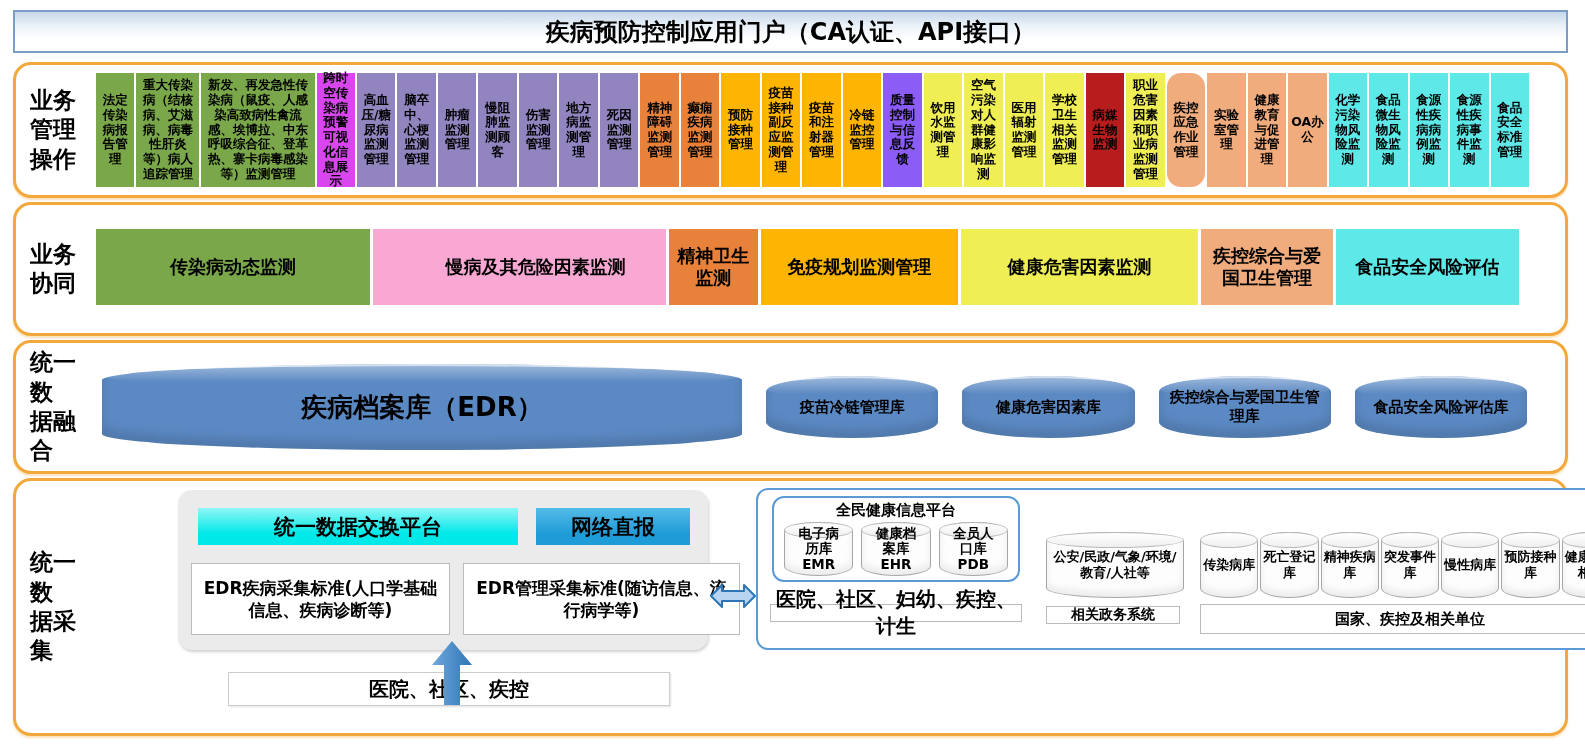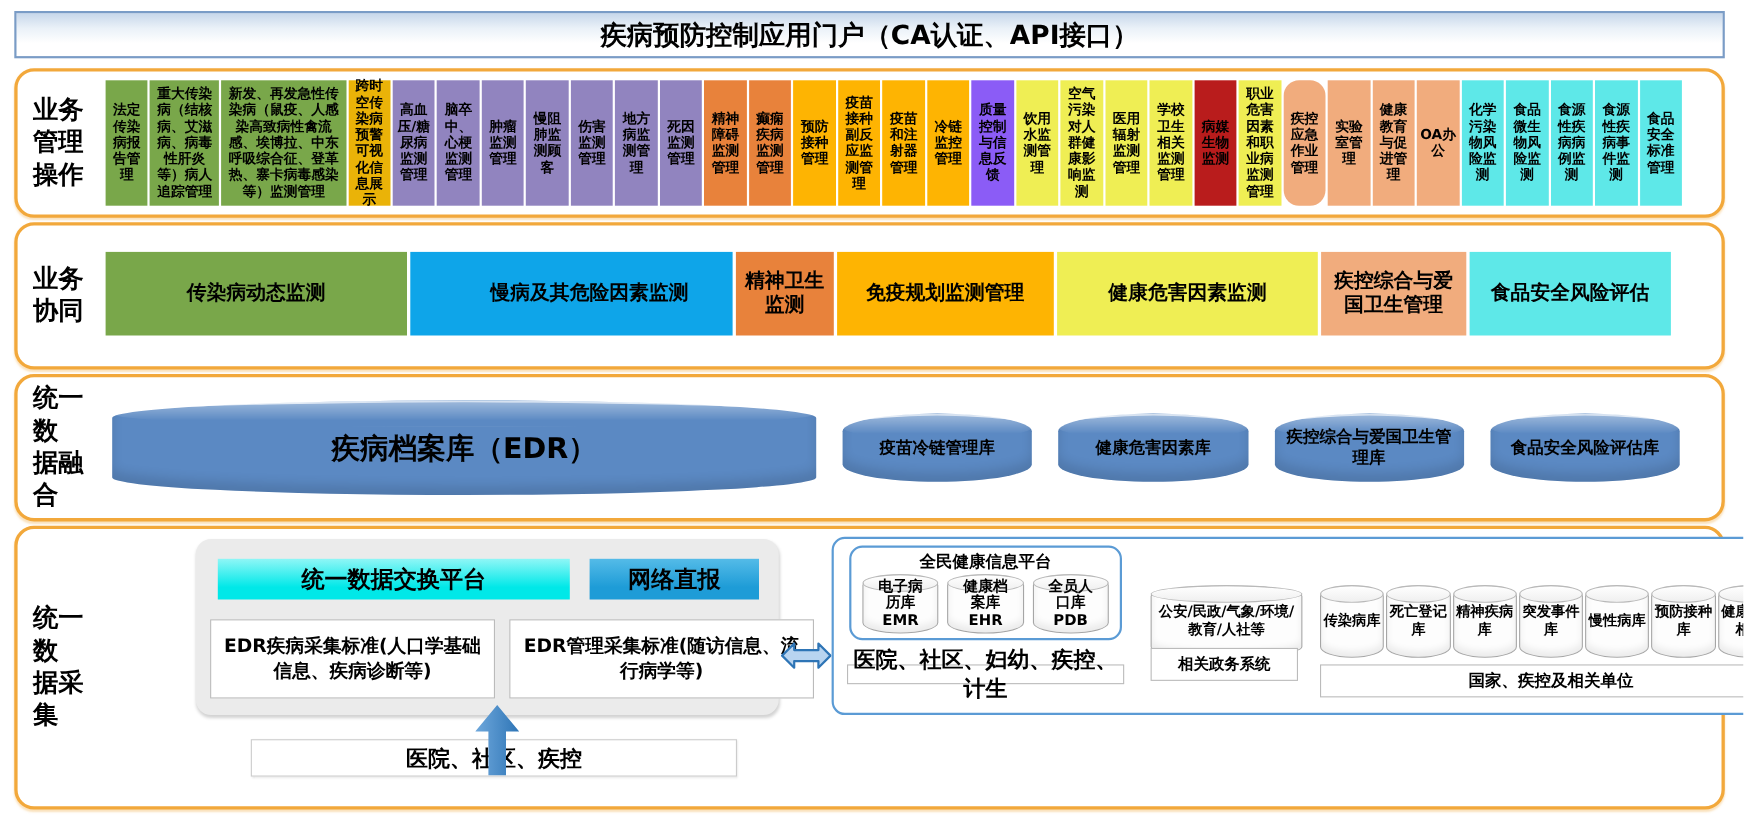--- a/index.html
+++ b/index.html
@@ -109,21 +109,21 @@
     border:2px solid #5B9BD5;border-radius:12px;background:#fff;
   }
   .platform-title{text-align:center;font-size:15px;font-weight:bold;padding-top:3px;}
   .platform-dbs{display:flex;gap:8px;padding:2px 10px 0 10px;}
   .plat-db{flex:1 1 0;height:54px;font-size:13.5px;line-height:1.15;}
   .label-box{
     position:absolute;box-sizing:border-box;background:#fff;border:1px solid #BBB;
     display:flex;align-items:center;justify-content:center;text-align:center;font-weight:bold;
   }
   #hosp-label{left:12px;top:114px;width:252px;height:18px;font-size:20px;}
-  #gov-label{left:288px;top:99px;width:134px;height:30px;font-size:14px;}
+  #gov-label{left:288px;top:116px;width:134px;height:18px;font-size:14px;}
   #national-label{left:442px;top:114px;width:420px;height:30px;font-size:15px;}
   .gov-cyl{position:absolute;left:288px;top:42px;width:138px;height:66px;font-size:13px;line-height:1.2;padding:0 4px;}
   .national-row{position:absolute;left:442px;top:42px;width:420px;height:66px;display:flex;gap:2px;}
   .nat-db{flex:1 1 0;font-size:13px;line-height:1.2;padding:0 2px;}
 </style>
 </head>
 <body>
 
 <div class="stage">
 
@@ -139,21 +139,21 @@
 
     <div class="op-col" style="background: rgb(121, 167, 74);">
           <span>法定传染病报告管理</span>
         </div>
         <div class="op-col" style="background: rgb(121, 167, 74); flex-grow: 1.75;">
           <span>重大传染病（结核病、艾滋病、病毒性肝炎等）病人追踪管理</span>
         </div>
         <div class="op-col" style="background: rgb(121, 167, 74); flex-grow: 3.3;">
           <span>新发、再发急性传染病（鼠疫、人感染高致病性禽流感、埃博拉、中东呼吸综合征、登革热、寨卡病毒感染等）监测管理</span>
         </div>
-        <div class="op-col" style="background: #eab308;">
+        <div class="op-col" style="background: #d946ef;">
           <span>跨时空传染病预警可视化信息展示</span>
         </div>
         <div class="op-col" style="background: rgb(145, 132, 191);">
           <span>高血压/糖尿病监测管理</span>
         </div>
         <div class="op-col" style="background: rgb(145, 132, 191);">
           <span>脑卒中、心梗监测管理</span>
         </div>
         <div class="op-col" style="background: rgb(145, 132, 191);">
           <span>肿瘤监测管理</span>
@@ -240,21 +240,21 @@
   </div>
 
   <div class="band" id="band-collab">
     <div class="band-label">业务
 协同</div>
     <div class="collab-row">
 
     <div class="collab-block" style="background: rgb(121, 167, 74); flex-grow: 2.9;">
           <span>传染病动态监测</span>
         </div>
-        <div class="collab-block" style="background: #0ea5e9; flex-grow: 2.75; padding-left: 39px;">
+        <div class="collab-block" style="background: #f9a8d4; flex-grow: 2.75; padding-left: 39px;">
           <span>慢病及其危险因素监测</span>
         </div>
         <div class="collab-block" style="background: rgb(232, 130, 59); flex-grow: 0.85;">
           <span>精神卫生监测</span>
         </div>
         <div class="collab-block" style="background: rgb(254, 180, 2); flex-grow: 2.05;">
           <span>免疫规划监测管理</span>
         </div>
         <div class="collab-block" style="background: rgb(239, 238, 84); flex-grow: 2.5;">
           <span>健康危害因素监测</span>

